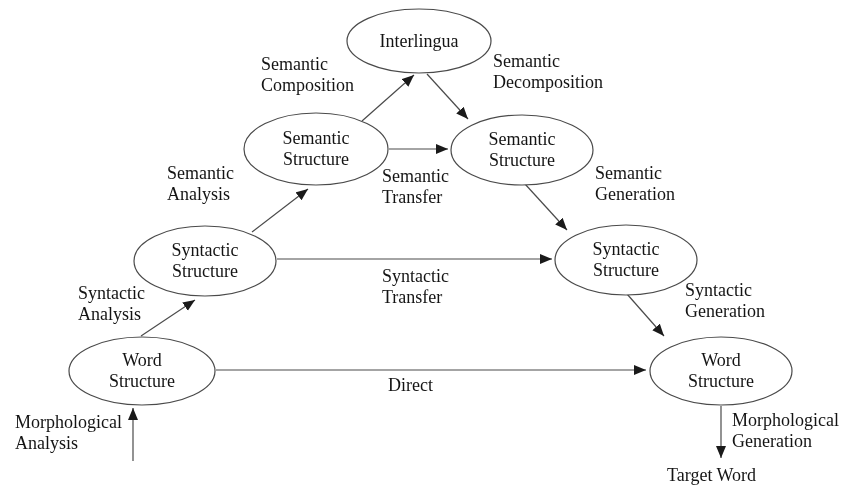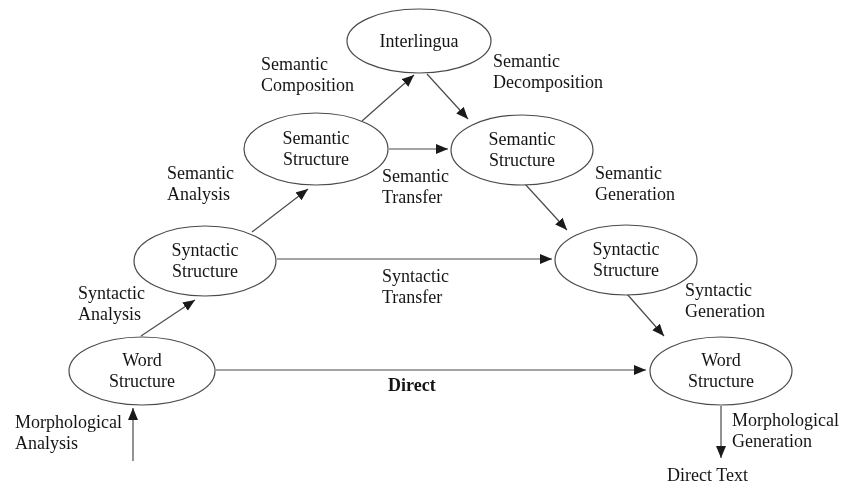--- a/index.html
+++ b/index.html
@@ -108,17 +108,17 @@
   <div class="lbl" style="left:78px; top:283px;">Syntactic
 Analysis</div>
   <div class="lbl" style="left:382px; top:266px;">Syntactic
 Transfer</div>
   <div class="lbl" style="left:685px; top:280px;">Syntactic
 Generation</div>
   <div class="lbl" style="left:15px; top:412px;">Morphological
 Analysis</div>
   <div class="lbl" style="left:732px; top:410px;">Morphological
 Generation</div>
-  <div class="lbl" style="left:388px; top:375px;font-weight:bold;">Direct</div>
+  <div class="lbl" style="left:388px; top:375px;">Direct</div>
 
-  <div class="lbl" style="left:667px; top:465px;">Direct Text</div>
+  <div class="lbl" style="left:667px; top:465px;">Target Word</div>
 
 </div>
 
 </body></html>

